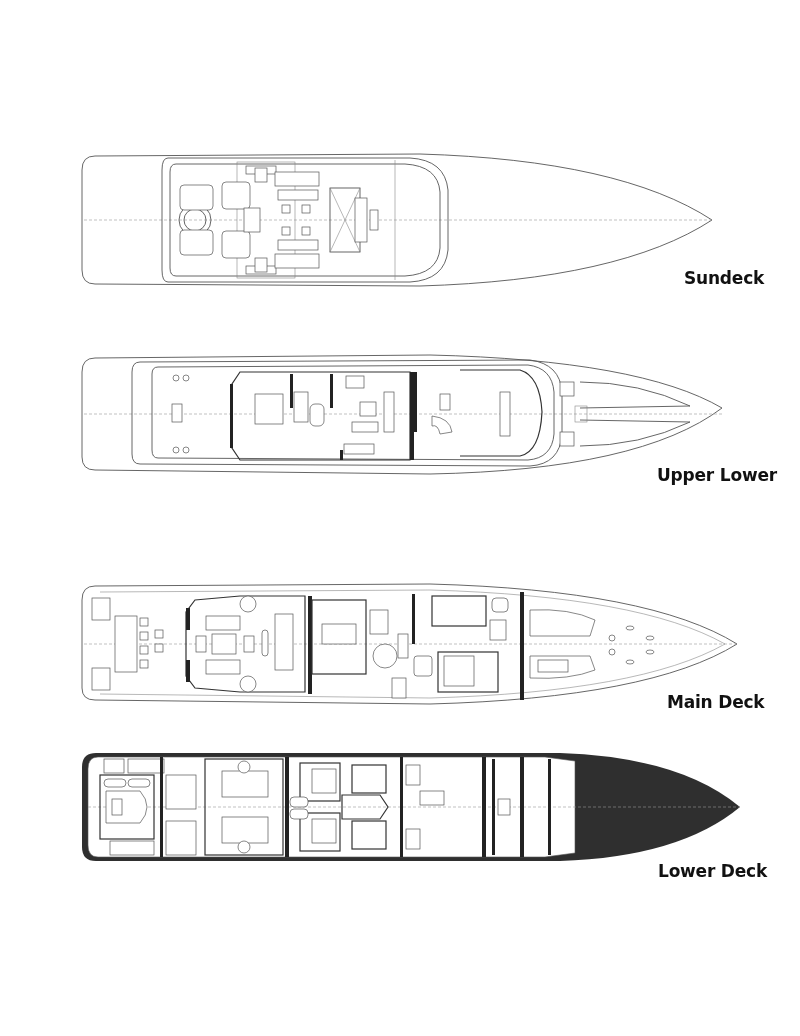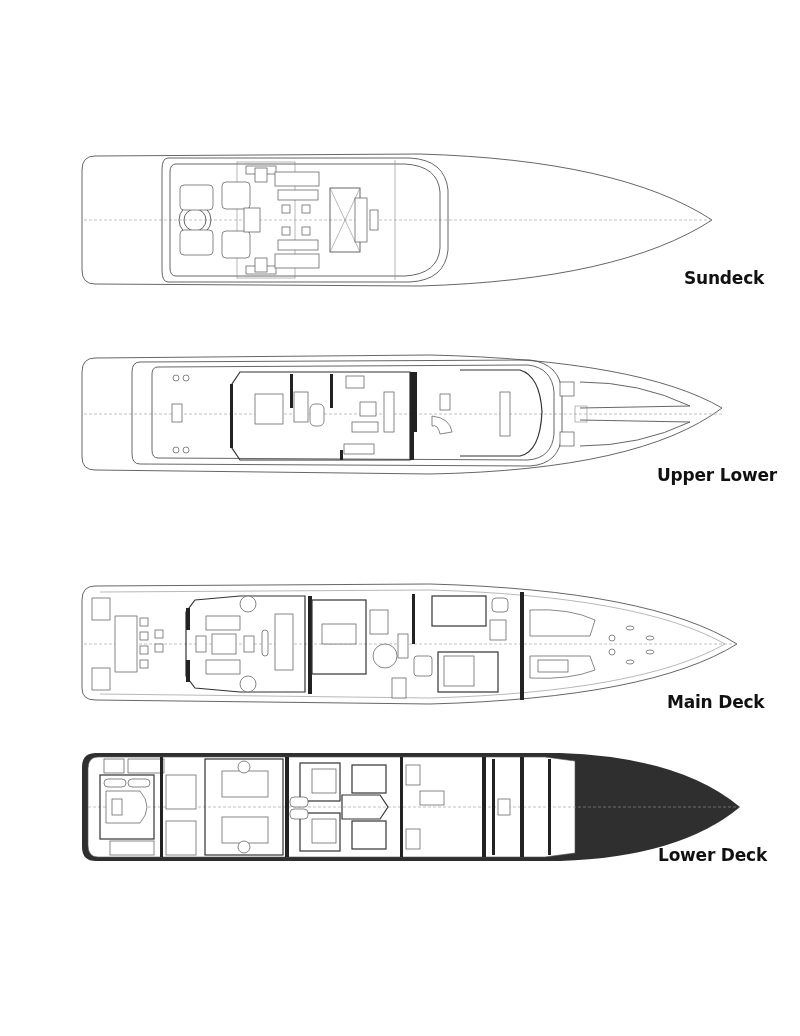--- a/index.html
+++ b/index.html
@@ -217,14 +217,14 @@
 
     <rect class="furn" x="420" y="46" width="24" height="14"></rect>
     <rect class="furn" x="406" y="20" width="14" height="20"></rect>
     <rect class="furn" x="406" y="84" width="14" height="20"></rect>
     <rect class="wall" x="482" y="12" width="4" height="100"></rect>
     <rect class="wall" x="492" y="14" width="3" height="96"></rect>
     <rect class="furn" x="498" y="54" width="12" height="16"></rect>
     <rect class="wall" x="520" y="12" width="4" height="100"></rect>
     <rect class="wall" x="548" y="14" width="3" height="96"></rect>
   </svg>
-  <span class="deck-label" style="left:658px;top:100px;">Lower Deck</span>
+  <span class="deck-label" style="left:658px;top:116px;">Lower Deck</span>
 </div>
 
 </body></html>

